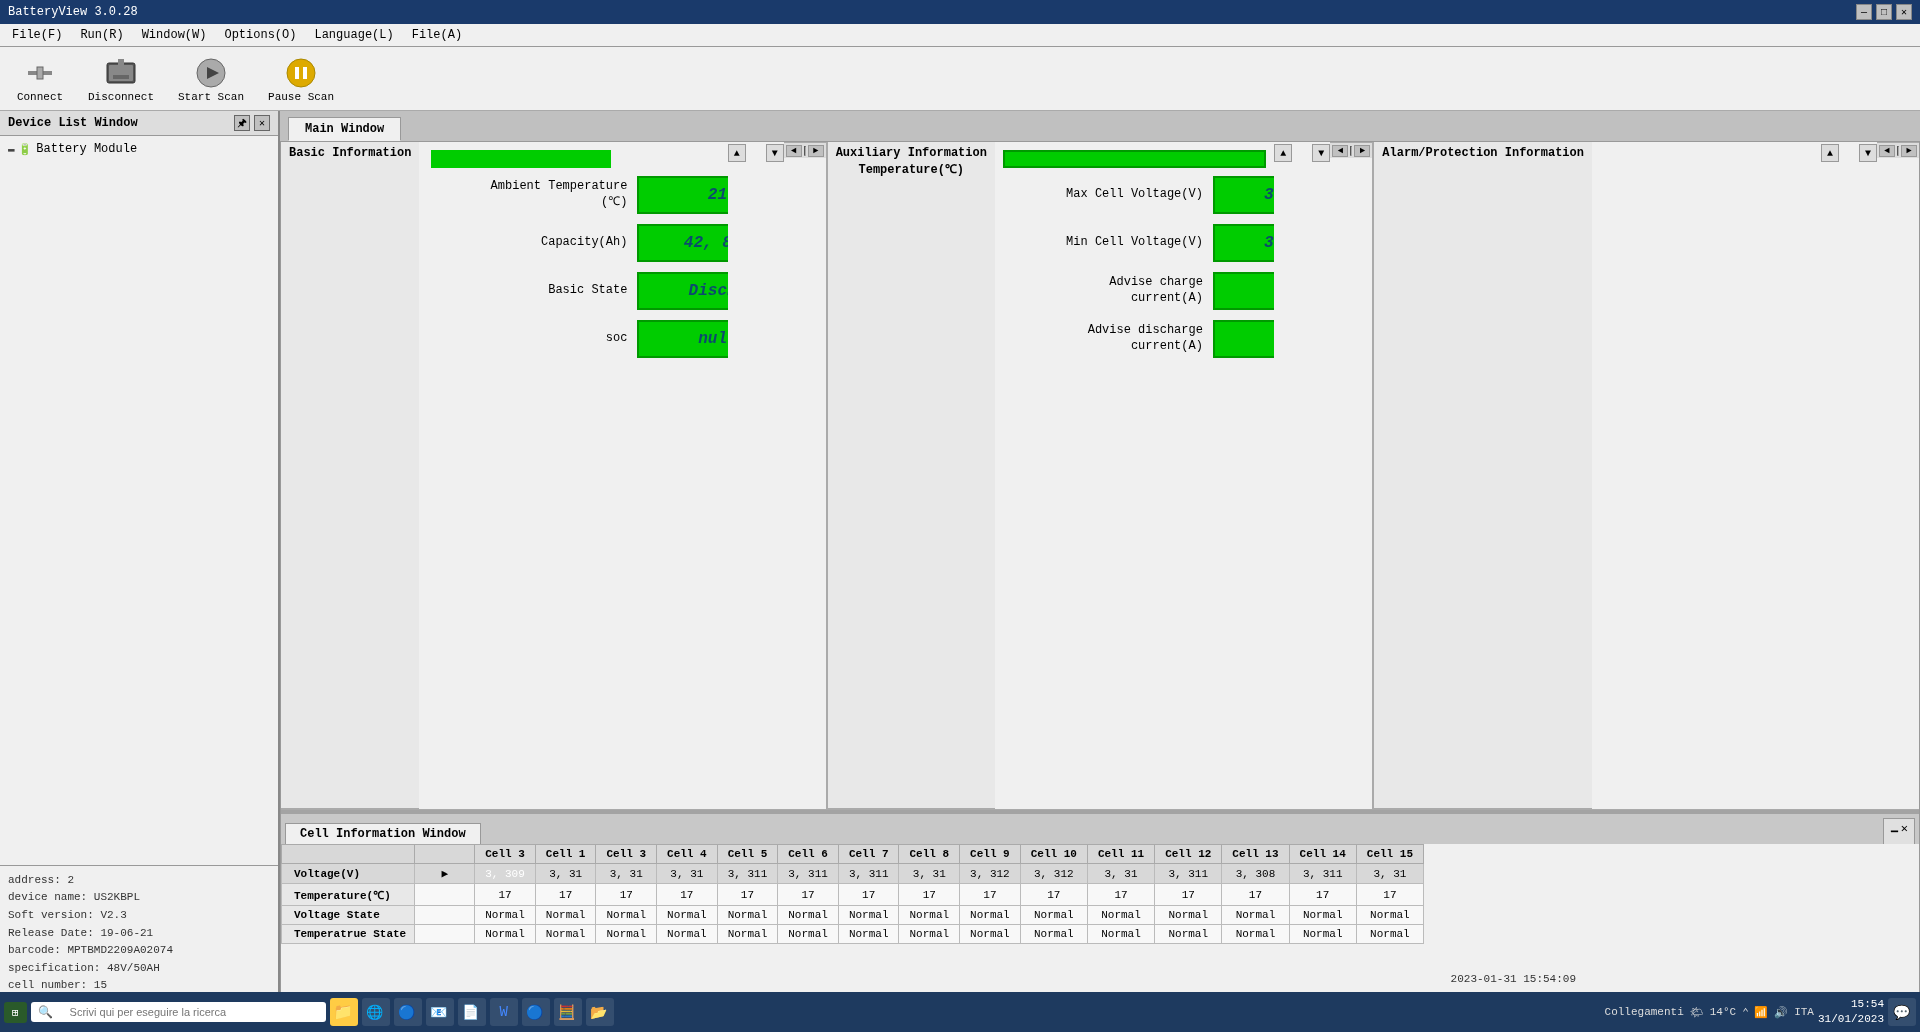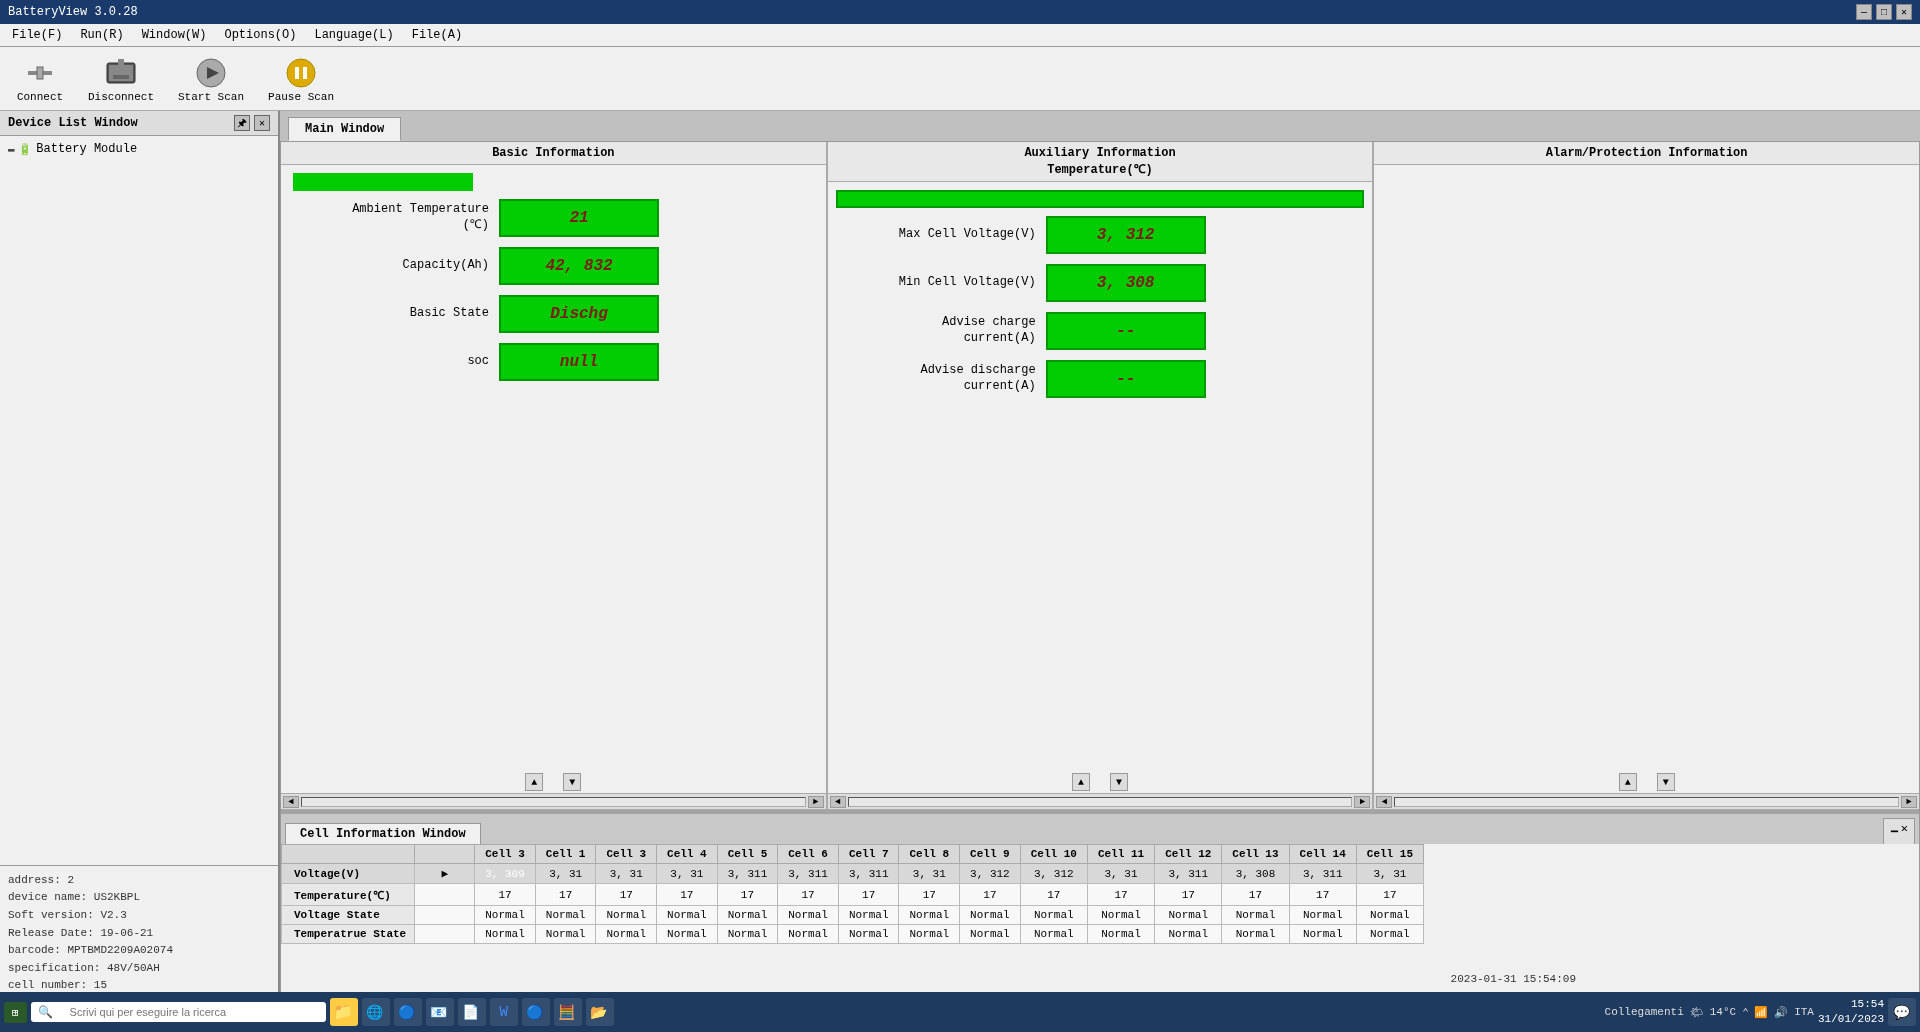--- a/index.html
+++ b/index.html
@@ -185,21 +185,21 @@
       display: flex;
       flex: 1;
       overflow: hidden;
       border-bottom: 1px solid #aaa;
     }
 
     .info-section {
       flex: 1;
       border-right: 2px solid #aaa;
       display: flex;
-      flex-direction: column;
+      flex-direction: row;
       overflow: hidden;
     }
     .info-section:last-child { border-right: none; }
 
     .section-header {
       background: #e8e8e8;
       border-bottom: 1px solid #aaa;
       padding: 4px 8px;
       font-size: 12px;
       font-weight: bold;
@@ -224,21 +224,21 @@
     .info-label {
       text-align: right;
       font-size: 12px;
       font-family: 'Courier New', Courier, monospace;
       flex: 0 0 200px;
       line-height: 1.3;
     }
 
     .info-value {
       background: #00cc00;
-      color: #7f1d1d;
+      color: #0c4a6e;
       font-weight: bold;
       font-size: 16px;
       font-style: italic;
       font-family: 'Courier New', Courier, monospace;
       padding: 8px 16px;
       min-width: 160px;
       text-align: center;
       border: 2px solid #009900;
       flex: 0 0 auto;
     }

